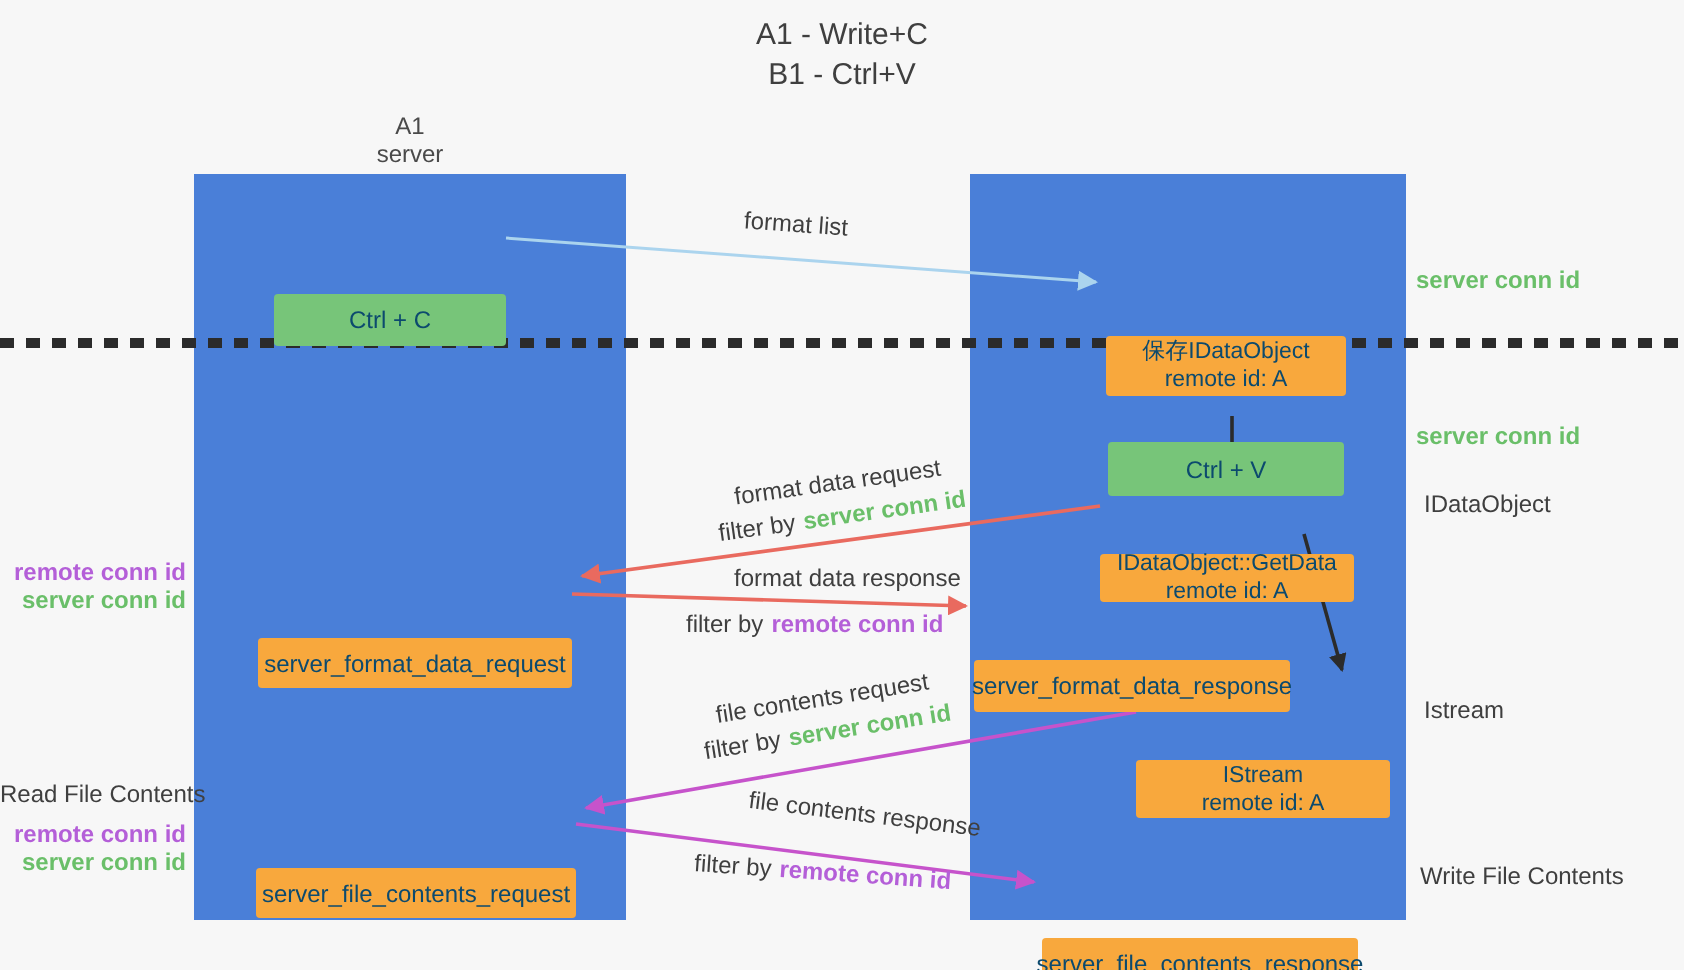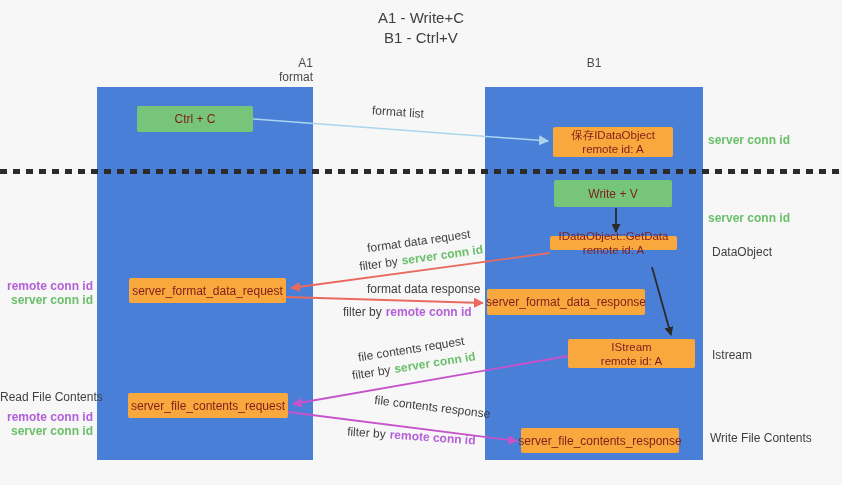--- a/index.html
+++ b/index.html
@@ -24,21 +24,21 @@
 
   .arrow-layer{position:absolute;left:0;top:0;width:842px;height:485px;pointer-events:none;}
   .s-blue{stroke:var(--arrow-lightblue);stroke-width:1.5;}
   .s-red{stroke:var(--arrow-red);stroke-width:1.8;}
   .s-mag{stroke:var(--arrow-magenta);stroke-width:1.8;}
   .s-blk{stroke:var(--arrow-black);stroke-width:1.8;}
   .f-blue{fill:var(--arrow-lightblue);} .f-red{fill:var(--arrow-red);}
   .f-mag{fill:var(--arrow-magenta);} .f-blk{fill:var(--arrow-black);}
 
   .box{position:absolute;display:flex;flex-direction:column;align-items:center;
-       justify-content:center;color:#7f1d1d;border-radius:2px;text-align:center;}
+       justify-content:center;color:#0c4a6e;border-radius:2px;text-align:center;margin-top:41px;}
   .box.green{background:var(--box-green);font-size:12px;}
   .box.orange{background:var(--box-orange);font-size:12px;text-align:center;}
   .box .bl{font-size:11.5px;line-height:14px;}
 
   .albl{position:absolute;font-size:12px;color:var(--text-dark);white-space:nowrap;}
   .albl.center{text-align:center;}
   .green-id{color:var(--green-text);font-weight:bold;}
   .purple-id{color:var(--purple-text);font-weight:bold;}
   .pfx{padding-right:4px;}
   .side{position:absolute;font-size:12px;white-space:nowrap;}
@@ -49,26 +49,25 @@
 </head>
 <body>
 
 <div class="canvas">
 
   <div class="title">
     <div>A1 - Write+C</div>
     <div>B1 - Ctrl+V</div>
   </div>
 
-  <div class="col-header" style="left:97px;width:216px;text-align:right;">
+  <div class="col-header" style="left:97px;width:216px;">
     <div>A1</div>
-    <div>format</div>
+    <div>server</div>
   </div>
   <div class="col-header" style="left:485px;width:218px;">
-    <div>B1</div>
   </div>
 
   <div class="column col-a1"></div>
   <div class="column col-b1"></div>
 
   <div class="dashes"></div>
 
   <svg class="arrow-layer" viewBox="0 0 842 485">
     <defs>
       <marker id="mblue" markerUnits="userSpaceOnUse" markerWidth="10" markerHeight="10" refX="9" refY="5" orient="auto">
@@ -96,24 +95,24 @@
   <div class="box green" style="left:137px;top:106px;width:116px;height:26px;">
     <span>Ctrl + C</span>
   </div>
 
   <div class="box orange" style="left:553px;top:127px;width:120px;height:30px;">
     <span class="bl">保存IDataObject</span>
     <span class="bl">remote id: A</span>
   </div>
 
   <div class="box green" style="left:554px;top:180px;width:118px;height:27px;">
-    <span>Write + V</span>
+    <span>Ctrl + V</span>
   </div>
 
-  <div class="box orange" style="left:550px;top:236px;width:127px;height:14px;">
+  <div class="box orange" style="left:550px;top:236px;width:127px;height:24px;">
     <span class="bl">IDataObject::GetData</span>
     <span class="bl">remote id: A</span>
   </div>
 
   <div class="box orange" style="left:568px;top:339px;width:127px;height:29px;">
     <span class="bl">IStream</span>
     <span class="bl">remote id: A</span>
   </div>
 
   <div class="box orange" style="left:129px;top:278px;width:157px;height:25px;">
@@ -155,17 +154,17 @@
     <div class="green-id">server conn id</div>
   </div>
   <div class="side dark left-align-r" style="top:390px;">Read File Contents</div>
   <div class="side left-align-r lh14" style="top:410px;">
     <div class="purple-id">remote conn id</div>
     <div class="green-id">server conn id</div>
   </div>
 
   <div class="side green-id" style="left:708px;top:133px;">server conn id</div>
   <div class="side green-id" style="left:708px;top:211px;">server conn id</div>
-  <div class="side dark" style="left:712px;top:245px;">DataObject</div>
+  <div class="side dark" style="left:712px;top:245px;">IDataObject</div>
   <div class="side dark" style="left:712px;top:348px;">Istream</div>
   <div class="side dark" style="left:710px;top:431px;">Write File Contents</div>
 
 </div>
 
 </body></html>

